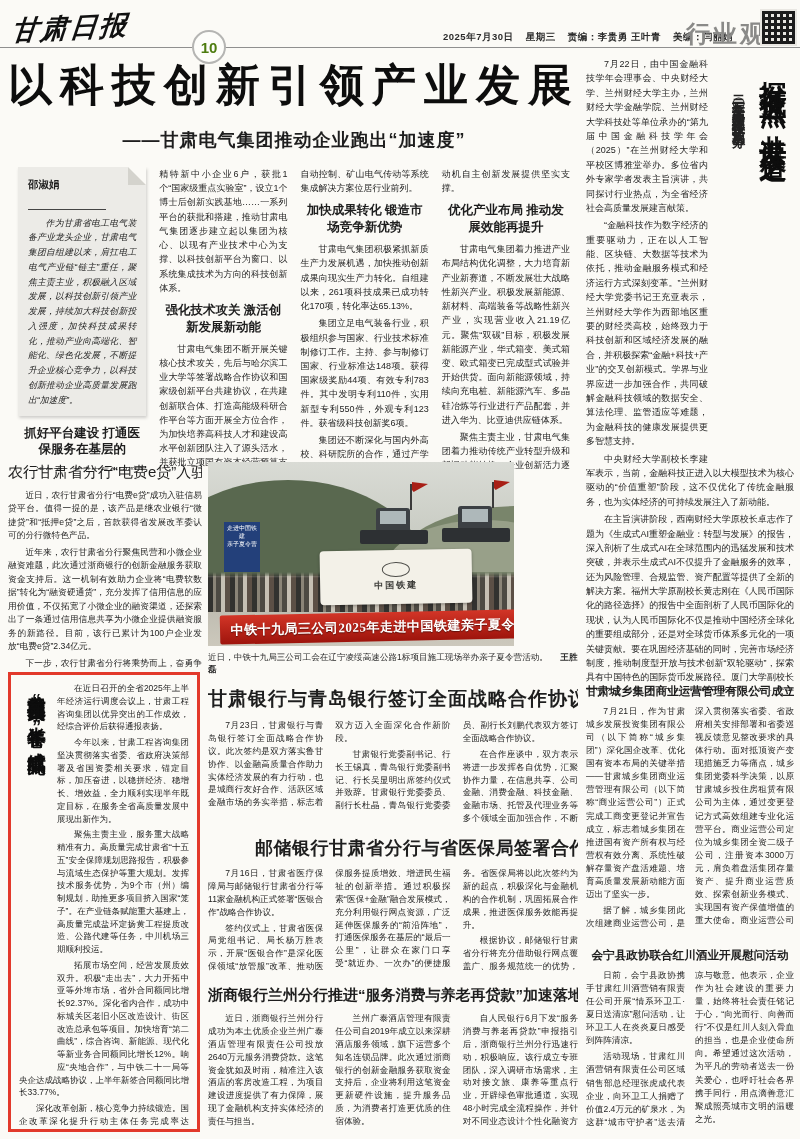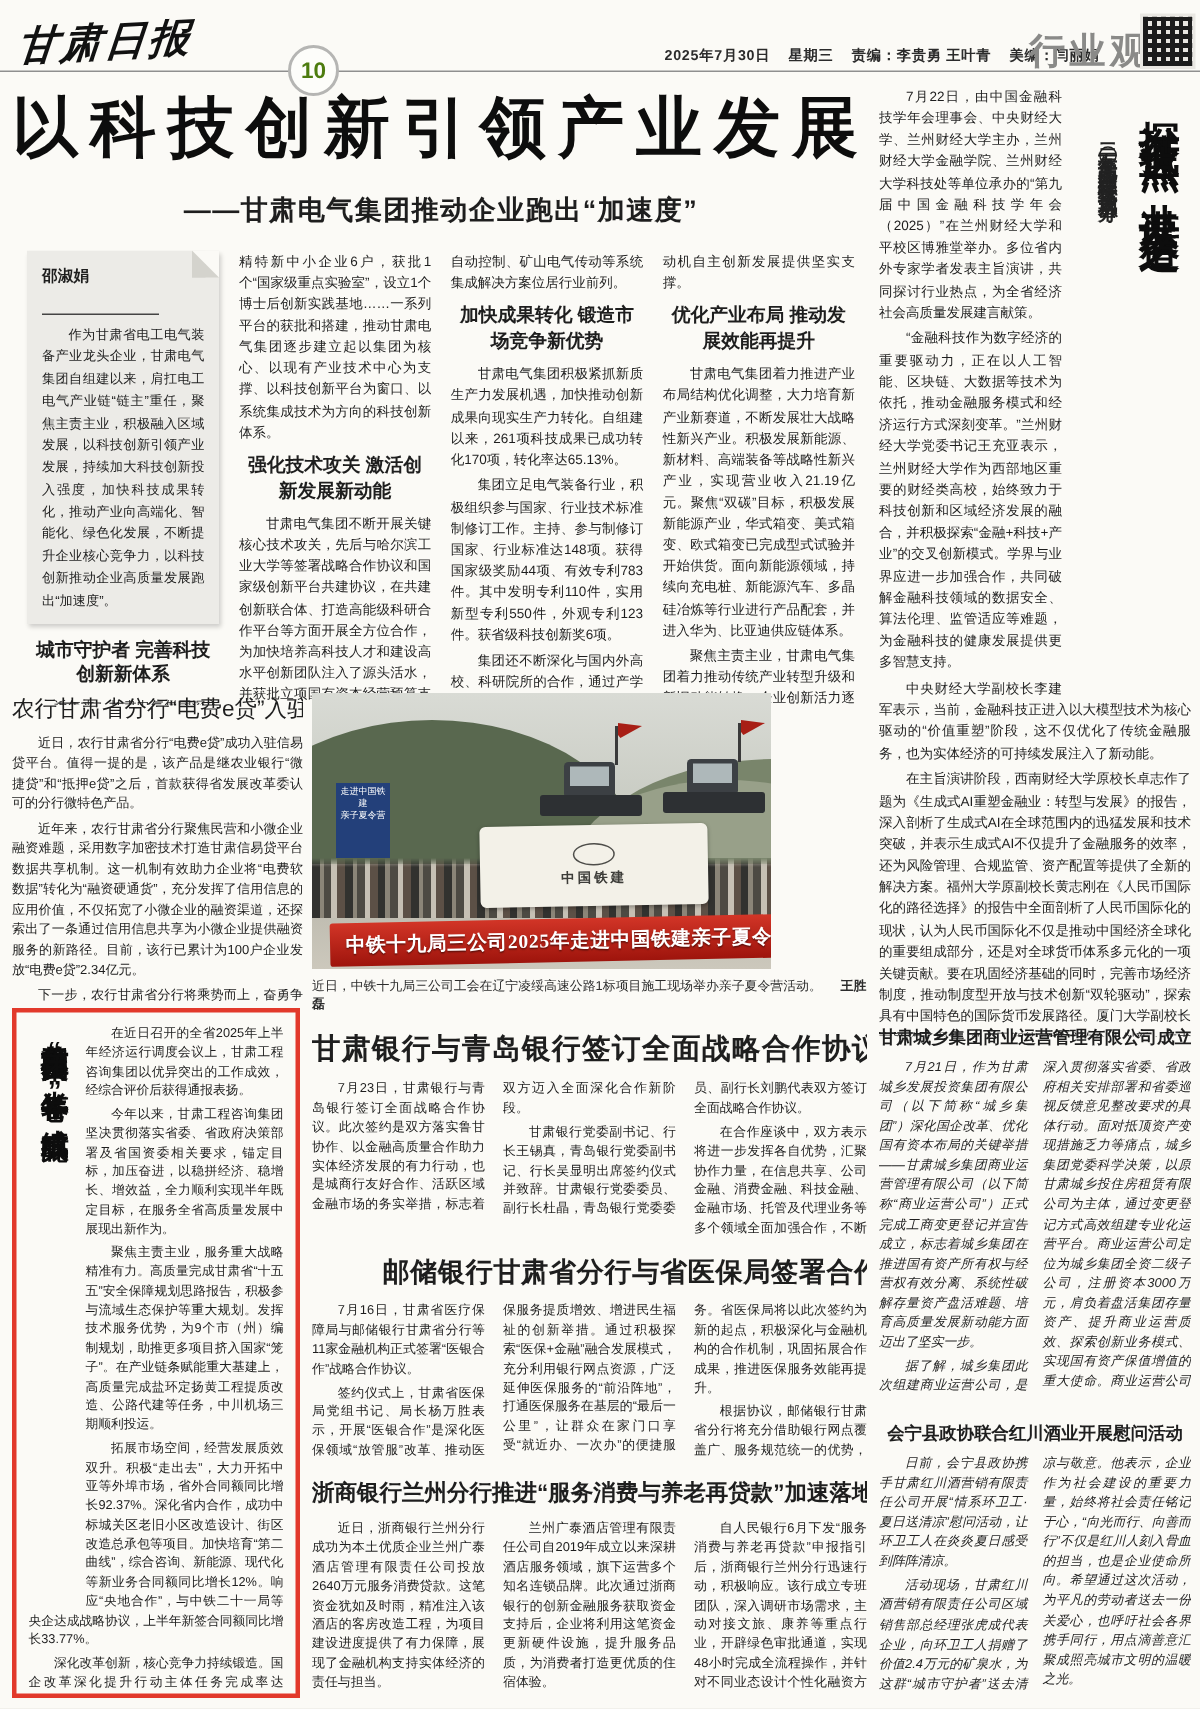--- a/index.html
+++ b/index.html
@@ -25,21 +25,21 @@
   .lead{position:absolute;left:8px;top:56px;width:572px;}
   .lead-title{text-align:center;font-size:44px;font-weight:900;letter-spacing:8px;color:#0d0d0d;}
   .lead-subtitle{text-align:center;font-size:18px;font-weight:800;letter-spacing:1px;margin-top:13px;}
   .lead-cols{display:flex;gap:13px;margin-top:15px;height:303px;overflow:hidden;padding:0 10px;}
   .lead-col{flex:1;font-size:9px;line-height:1.58;}
   .byline-box{position:relative;background:#ecebe7;box-shadow:1px 2px 3px rgba(0,0,0,.18);
               padding:9px 10px 8px;margin-bottom:9px;}
   .byline-box::after{content:"";position:absolute;top:0;right:0;border-width:9px;border-style:solid;
               border-color:#fbfaf6 #fbfaf6 #d4d3cd #d4d3cd;}
   .byline-name{font-weight:800;font-size:10.5px;border-bottom:1px solid #444;padding-bottom:16px;margin:0 0 6px;width:72%;}
-  .byline-intro{font-size:8.8px;line-height:1.68;text-align:justify;text-indent:2em;}
+  .byline-intro{font-style:italic;font-size:8.8px;line-height:1.68;text-align:justify;text-indent:2em;}
   .col-subhead{font-weight:800;font-size:12.5px;text-align:center;line-height:1.35;margin:7px 0 6px;text-indent:0;}
 
   
   .feature{position:absolute;left:586px;top:57px;width:208px;height:634px;overflow:hidden;
            font-size:9px;line-height:1.6;}
   .feature-titles{float:right;width:78px;height:398px;position:relative;margin:2px 0 6px 8px;}
   .vert{writing-mode:vertical-rl;text-orientation:upright;}
   .feature-title{position:absolute;right:0;top:0;height:398px;font-size:27px;font-weight:900;letter-spacing:4px;color:#0d0d0d;}
   .feature-subtitle{position:absolute;right:46px;top:26px;height:360px;font-size:13px;font-weight:700;letter-spacing:2px;color:#222;}
 
@@ -86,21 +86,21 @@
   .redbox-body{font-size:8.5px;line-height:1.5;}
 
   
   .midart{position:absolute;left:208px;width:370px;overflow:hidden;}
   .midart .title{font-weight:900;text-align:center;white-space:nowrap;}
   .midart .cols{column-count:3;column-gap:12px;font-size:8.6px;line-height:1.5;overflow:hidden;margin-top:7px;}
 
   
   .rart{position:absolute;left:586px;width:208px;overflow:hidden;}
   .rart .title{font-size:11.6px;font-weight:900;text-align:center;white-space:nowrap;margin-bottom:6px;}
-  .rart .cols{column-count:2;column-gap:10px;font-size:8.6px;line-height:1.52;overflow:hidden;font-style:italic;}
+  .rart .cols{column-count:2;column-gap:10px;font-size:8.6px;line-height:1.52;overflow:hidden;}
 </style>
 </head>
 <body>
 
 <div class="page">
 
   <div class="masthead">甘肃日报</div>
   <div class="header-rule"></div>
   <div class="pagenum">10</div>
   <div class="dateline">
@@ -114,21 +114,21 @@
 
   <div class="lead">
     <div class="lead-title">以科技创新引领产业发展</div>
     <div class="lead-subtitle">——甘肃电气集团推动企业跑出“加速度”</div>
     <div class="lead-cols">
       <div class="lead-col">
         <div class="byline-box">
           <div class="byline-name">邵淑娟</div>
           <div class="byline-intro">作为甘肃省电工电气装备产业龙头企业，甘肃电气集团自组建以来，肩扛电工电气产业链“链主”重任，聚焦主责主业，积极融入区域发展，以科技创新引领产业发展，持续加大科技创新投入强度，加快科技成果转化，推动产业向高端化、智能化、绿色化发展，不断提升企业核心竞争力，以科技创新推动企业高质量发展跑出“加速度”。</div>
         </div>
-        <div class="col-subhead">城市守护者 完善科技创新新体系</div>
+        <div class="col-subhead">抓好平台建设 打通医保服务在基层的</div>
         <p>近年来，甘肃电气集团深入实施创新平台“强基跃升”和创新主体“扩量提质”行动，坚持把培育、发展、提升科技创新平台建设作为实施创新驱动发展战略的重要抓手，依托输配电、工业电器、低压成套、电气传动与自动化、电机、文化装备、合金粉末7个产业技术中心和大型电气传动系统与装备技术国家重点实验室等37个国家级、省级科技创新平台，积极推进各平台申报、审核、重组，累计建成数字化车间7个、“国家级绿色工厂”3个、“省级智能工厂”2个，甘肃省专</p>
       </div>
       <div class="lead-col">
         <p style="text-indent:0">精特新中小企业6户，获批1个“国家级重点实验室”，设立1个博士后创新实践基地……一系列平台的获批和搭建，推动甘肃电气集团逐步建立起以集团为核心、以现有产业技术中心为支撑、以科技创新平台为窗口、以系统集成技术为方向的科技创新体系。</p>
         <div class="col-subhead">强化技术攻关 激活创新发展新动能</div>
         <p>甘肃电气集团不断开展关键核心技术攻关，先后与哈尔滨工业大学等签署战略合作协议和国家级创新平台共建协议，在共建创新联合体、打造高能级科研合作平台等方面开展全方位合作，为加快培养高科技人才和建设高水平创新团队注入了源头活水，并获批立项国有资本经营预算支持省属企业科研项目9项，获得国有资本经营预算支持省属企业科研项目资金2400万元。</p>
 
       </div>
       <div class="lead-col">
         <p style="text-indent:0">自动控制、矿山电气传动等系统集成解决方案位居行业前列。</p>
@@ -156,21 +156,21 @@
     <p>“金融科技作为数字经济的重要驱动力，正在以人工智能、区块链、大数据等技术为依托，推动金融服务模式和经济运行方式深刻变革。”兰州财经大学党委书记王充亚表示，兰州财经大学作为西部地区重要的财经类高校，始终致力于科技创新和区域经济发展的融合，并积极探索“金融+科技+产业”的交叉创新模式。学界与业界应进一步加强合作，共同破解金融科技领域的数据安全、算法伦理、监管适应等难题，为金融科技的健康发展提供更多智慧支持。</p>
     <p>中央财经大学副校长李建军表示，当前，金融科技正进入以大模型技术为核心驱动的“价值重塑”阶段，这不仅优化了传统金融服务，也为实体经济的可持续发展注入了新动能。</p>
     <p>在主旨演讲阶段，西南财经大学原校长卓志作了题为《生成式AI重塑金融业：转型与发展》的报告，深入剖析了生成式AI在全球范围内的迅猛发展和技术突破，并表示生成式AI不仅提升了金融服务的效率，还为风险管理、合规监管、资产配置等提供了全新的解决方案。福州大学原副校长黄志刚在《人民币国际化的路径选择》的报告中全面剖析了人民币国际化的现状，认为人民币国际化不仅是推动中国经济全球化的重要组成部分，还是对全球货币体系多元化的一项关键贡献。要在巩固经济基础的同时，完善市场经济制度，推动制度型开放与技术创新“双轮驱动”，探索具有中国特色的国际货币发展路径。厦门大学副校长方颖作了题为《“人工智能+”模式的企业创新：技术距离、人工智能投入与产业链效应》的报告，深入阐释了人工智能技术对企业创新模式变革的推动作用及其在产业链中的深远影响。上海财经大学副校长刘莉亚以《结构性货币政策创新与资本市场稳健运行》为题，深入分析了我国创新型货币政策工具助力资本市场稳定发展的实践与成效。西南财经大学副校长王擎所作的《经济增长目标设定与银行业稳定——基于银行业监管处罚数据的分析》报告，探讨了地方政府经济增长目标偏离对银行违规行为和金融稳定的影响。山东财经大学副校长彭红枫的《全球金融周期与中国系统性金融风险》，系统阐述了全球金融周期对中国系统性金融风险的跨国传染效应及其政策启示。东南大学教授刘晓星的《基于量子博弈的国家间信任计算》，从科技前沿视角出发，提出将量子博弈理论用于国家间信任建模的新思路，为政策仿真与外交策略评估提供更精准的决策支持。</p>
 
   </div>
 
   <div class="abc">
     <div class="abc-title">农行甘肃省分行“电费e贷”入驻信易贷平台</div>
     <div class="abc-body">
       <p>近日，农行甘肃省分行“电费e贷”成功入驻信易贷平台。值得一提的是，该产品是继农业银行“微捷贷”和“抵押e贷”之后，首款获得省发展改革委认可的分行微特色产品。</p>
-      <p>近年来，农行甘肃省分行聚焦民营和小微企业融资难题，采用数字加密技术打造甘肃信易贷平台数据共享机制。这一机制有效助力企业将“电费软数据”转化为“融资硬通货”，充分发挥了信用信息的应用价值，不仅拓宽了小微企业的融资渠道，还探索出了一条通过信用信息共享为小微企业提供融资服务的新路径。目前，该行已累计为100户企业发放“电费e贷”2.34亿元。</p>
+      <p>近年来，农行甘肃省分行聚焦民营和小微企业融资难题，此次通过浙商银行的创新金融服务获取资金支持后。这一机制有效助力企业将“电费软数据”转化为“融资硬通货”，充分发挥了信用信息的应用价值，不仅拓宽了小微企业的融资渠道，还探索出了一条通过信用信息共享为小微企业提供融资服务的新路径。目前，该行已累计为100户企业发放“电费e贷”2.34亿元。</p>
       <p>下一步，农行甘肃省分行将乘势而上，奋勇争先，聚焦更多金融场景，多措并举保障小微企业“融得到、融得快、融得易”，将普惠金融服务“做实、做深、做透”，支持小微企业“做强、做优、做大”。</p>
 
     </div>
   </div>
 
   <div class="photo">
     <div class="hill h1"></div>
     <div class="hill h2"></div>
     <div class="hill h3"></div>
     <div class="dozer" style="left:150px;top:40px;">

